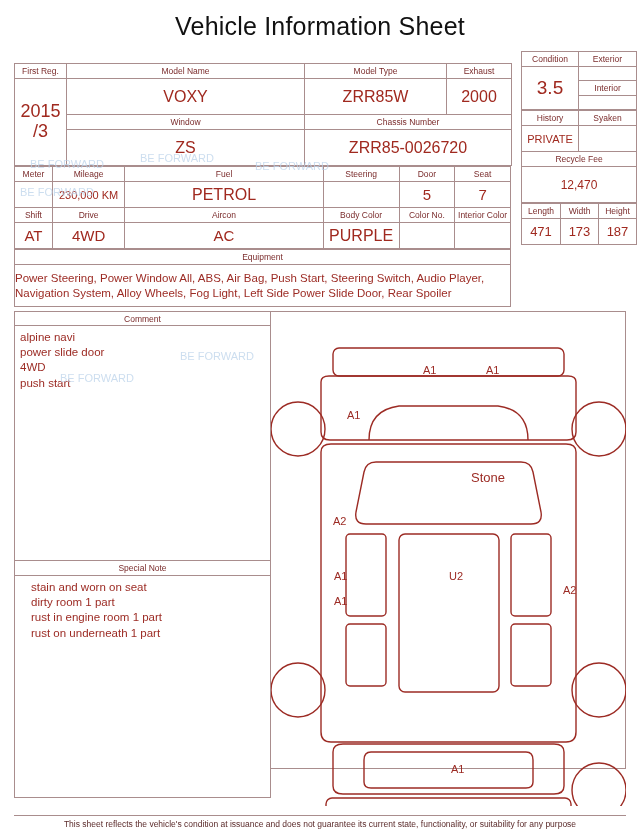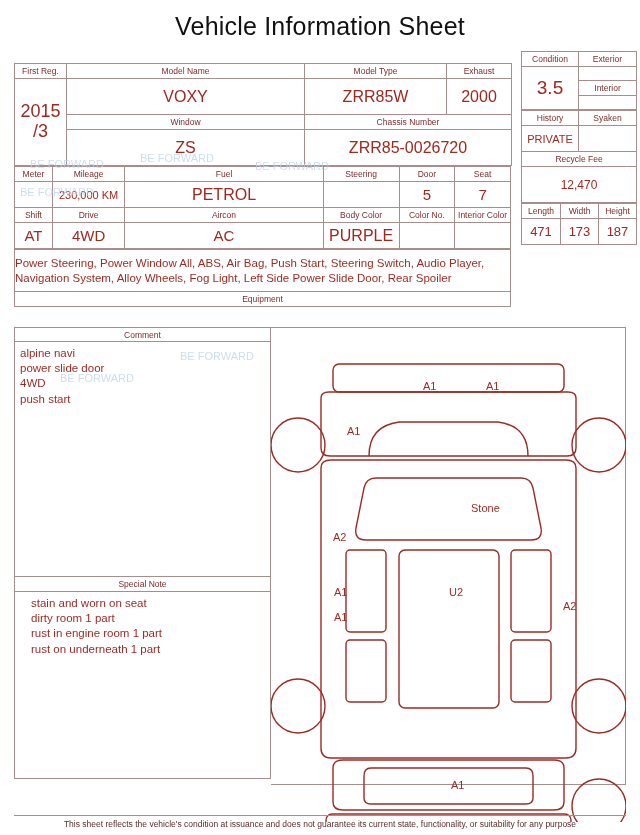--- a/index.html
+++ b/index.html
@@ -35,26 +35,26 @@
   td.vsm { height:26px; text-align:center; vertical-align:middle; font-size:11px; color:#a0291f; }
 
   .firstreg { font-size:18px; line-height:1.1; color:#a0291f; text-align:center; }
   .firstreg .y { display:block; }
   .firstreg .m { display:block; }
 
   .equip-label { font-size:8.5px; text-align:center; height:14px; }
   .equip-text { font-size:11.5px; color:#9c2b24; padding:2px 3px; line-height:1.25; text-align:left; }
 
   
-  .lower { display:flex; margin-top:20px; }
+  .lower { display:flex; margin-top:4px; }
   .commentbox { width:257px; }
   .cbox-head { font-size:8.5px; text-align:center; border:1px solid #a98d8d; border-bottom:none; height:14px; line-height:14px; }
   .cbox-body { border:1px solid #a98d8d; font-size:11.5px; color:#9c2b24; padding:4px 5px; line-height:1.32; text-align:left; }
   .comment-body { height:236px; }
-  .special-body { height:188px;padding-left:16px; }
+  .special-body { height:223px;padding-left:16px; }
 
   .diagram { flex:1; border:1px solid #a98d8d; border-left:none; position:relative; height:458px; }
   .diagram svg { position:absolute; top:0; left:0; }
 
   .footer {
     position:absolute; left:14px; right:14px; bottom:6px;
     border-top:1px solid #a98d8d;
     font-size:8.5px; color:#5b2b2b; text-align:center; padding-top:3px;
   }
 
@@ -152,24 +152,24 @@
           <td class="v2" style="font-size:16px">PURPLE</td>
           <td class="v2"></td>
           <td class="v2"></td>
         </tr>
       </tbody>
         </table>
 
       <table class="grid">
         <tbody>
             <tr>
+          <td class="h equip-label">Equipment</td>
+        </tr>
+        <tr>
           <td class="equip-text" style="height:42px">Power Steering, Power Window  All, ABS, Air Bag, Push Start, Steering Switch, Audio Player, Navigation System, Alloy Wheels, Fog Light, Left Side Power Slide Door, Rear Spoiler</td>
-        </tr>
-        <tr>
-          <td class="h equip-label">Equipment</td>
         </tr>
       </tbody>
         </table>
     </div>
 
     <div class="rightblock">
       <table class="grid">
         <colgroup>
             <col style="width:57px">
             <col style="width:58px">
@@ -282,21 +282,21 @@
           <circle cx="328" cy="117" r="27"></circle>
           <circle cx="27" cy="378" r="27"></circle>
           <circle cx="328" cy="378" r="27"></circle>
           <circle cx="328" cy="478" r="27"></circle>
         </g>
       </svg>
       <div id="marks">
           <div class="mark" style="position: absolute; left: 152px; top: 52px; font-size: 11px; color: rgb(156, 43, 36);">A1</div>
           <div class="mark" style="position: absolute; left: 215px; top: 52px; font-size: 11px; color: rgb(156, 43, 36);">A1</div>
           <div class="mark" style="position: absolute; left: 76px; top: 97px; font-size: 11px; color: rgb(156, 43, 36);">A1</div>
-          <div class="mark" style="position: absolute; left: 200px; top: 174px; font-size: 11px; color: rgb(156, 43, 36);">Stone</div>
+          <div class="mark" style="position: absolute; left: 200px; top: 158px; font-size: 13px; color: rgb(156, 43, 36);">Stone</div>
           <div class="mark" style="position: absolute; left: 62px; top: 203px; font-size: 11px; color: rgb(156, 43, 36);">A2</div>
           <div class="mark" style="position: absolute; left: 63px; top: 258px; font-size: 11px; color: rgb(156, 43, 36);">A1</div>
           <div class="mark" style="position: absolute; left: 178px; top: 258px; font-size: 11px; color: rgb(156, 43, 36);">U2</div>
           <div class="mark" style="position: absolute; left: 63px; top: 283px; font-size: 11px; color: rgb(156, 43, 36);">A1</div>
           <div class="mark" style="position: absolute; left: 292px; top: 272px; font-size: 11px; color: rgb(156, 43, 36);">A2</div>
           <div class="mark" style="position: absolute; left: 180px; top: 451px; font-size: 11px; color: rgb(156, 43, 36);">A1</div>
         </div>
     </div>
   </div>
 

